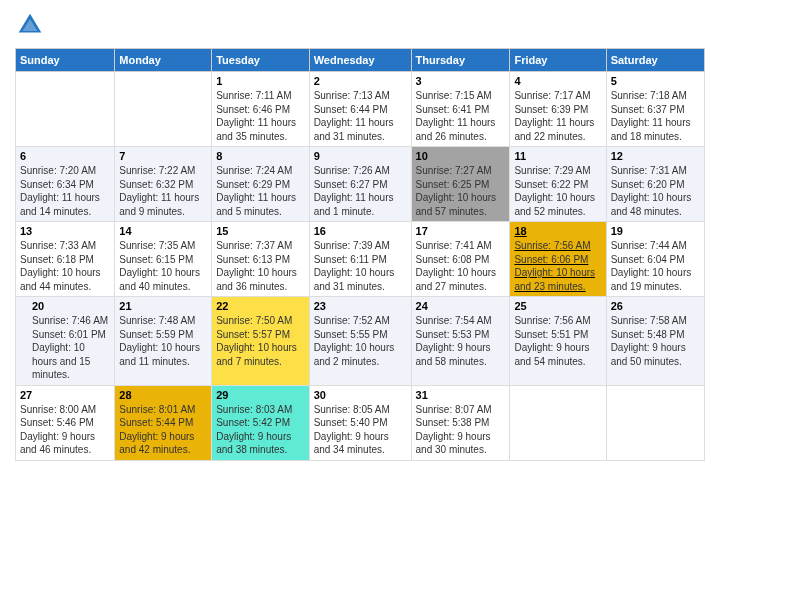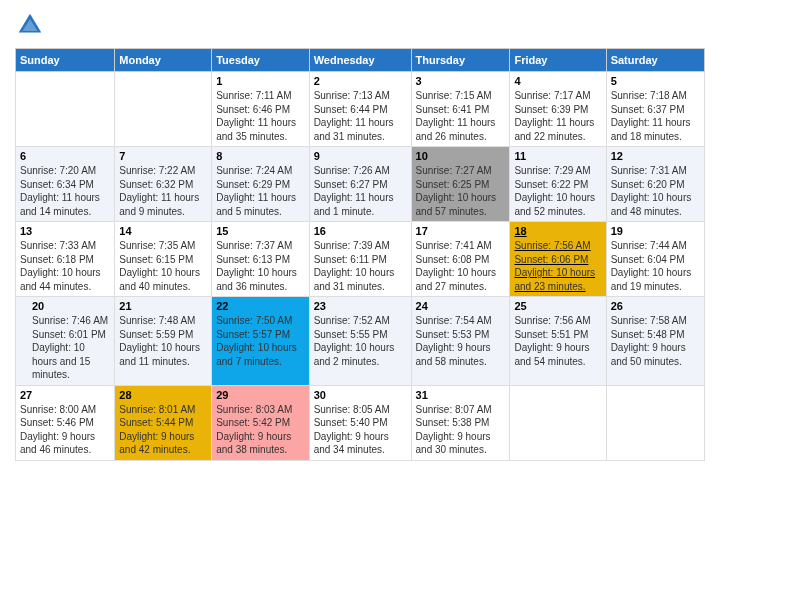--- a/index.html
+++ b/index.html
@@ -299,21 +299,21 @@
         </div>
       </td>
           <td style="background: rgb(240, 244, 250);">
         <span class="day-num">21</span>
         <div class="day-info">
           <span>Sunrise: 7:48 AM</span><br>
           <span>Sunset: 5:59 PM</span><br>
           <span>Daylight: 10 hours and 11 minutes.</span>
         </div>
       </td>
-          <td style="background: #0ea5e9;">
+          <td style="background: #fde047;">
         <span class="day-num">22</span>
         <div class="day-info">
           <span>Sunrise: 7:50 AM</span><br>
           <span>Sunset: 5:57 PM</span><br>
           <span>Daylight: 10 hours and 7 minutes.</span>
         </div>
       </td>
           <td style="background: rgb(240, 244, 250);">
         <span class="day-num">23</span>
         <div class="day-info">
@@ -357,21 +357,21 @@
         </div>
       </td>
           <td style="background: #eab308; margin-left: 12px;">
         <span class="day-num">28</span>
         <div class="day-info">
           <span>Sunrise: 8:01 AM</span><br>
           <span>Sunset: 5:44 PM</span><br>
           <span>Daylight: 9 hours and 42 minutes.</span>
         </div>
       </td>
-          <td style="background: #fca5a5;">
+          <td style="background: #5eead4;">
         <span class="day-num">29</span>
         <div class="day-info">
           <span>Sunrise: 8:03 AM</span><br>
           <span>Sunset: 5:42 PM</span><br>
           <span>Daylight: 9 hours and 38 minutes.</span>
         </div>
       </td>
           <td style="background: rgb(255, 255, 255);">
         <span class="day-num">30</span>
         <div class="day-info">

